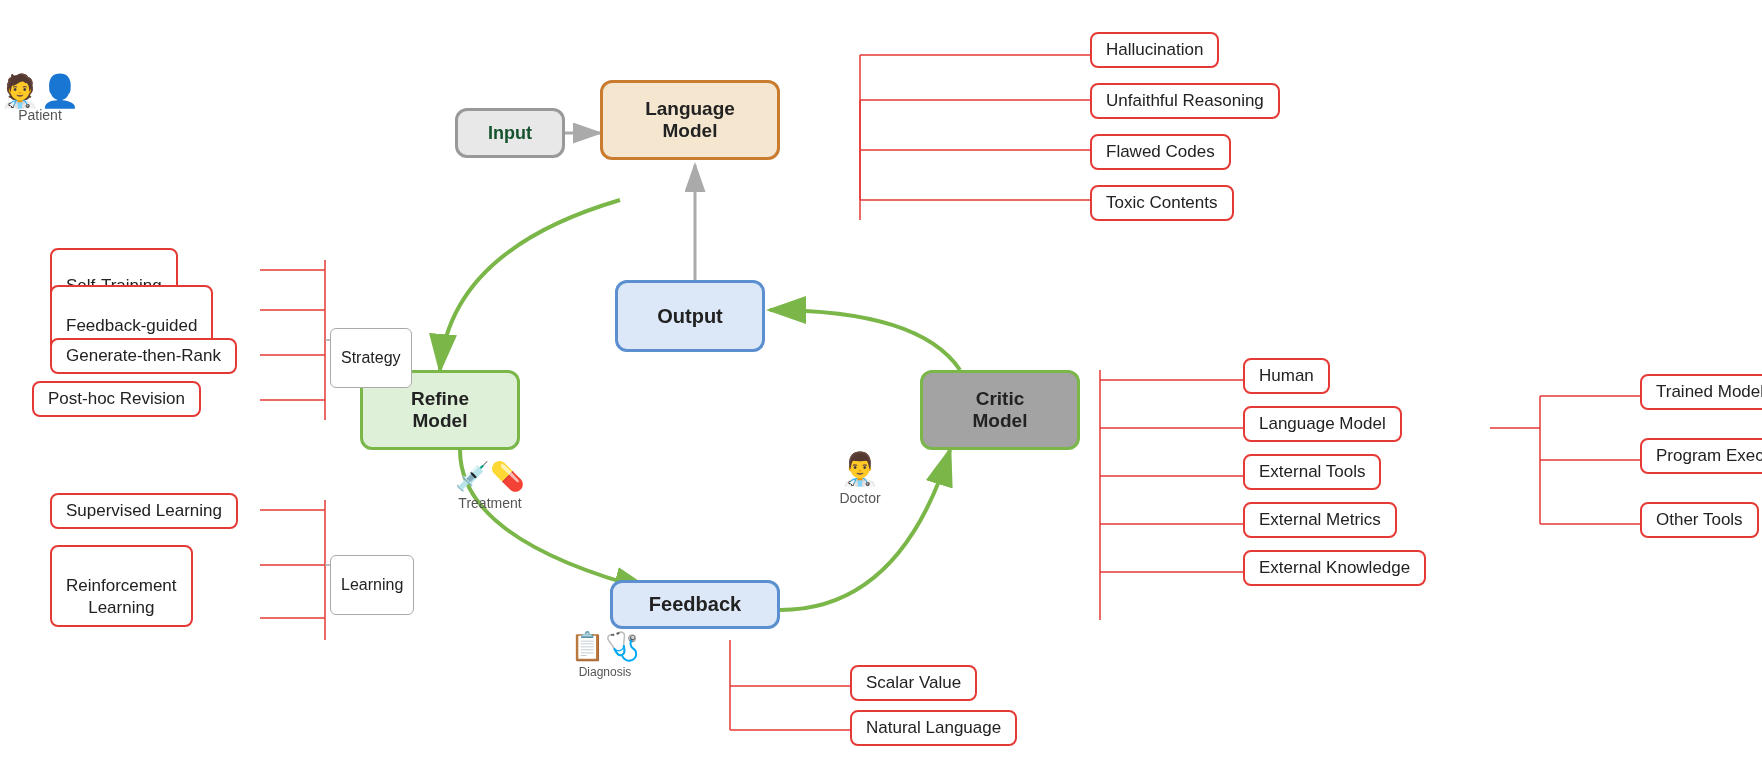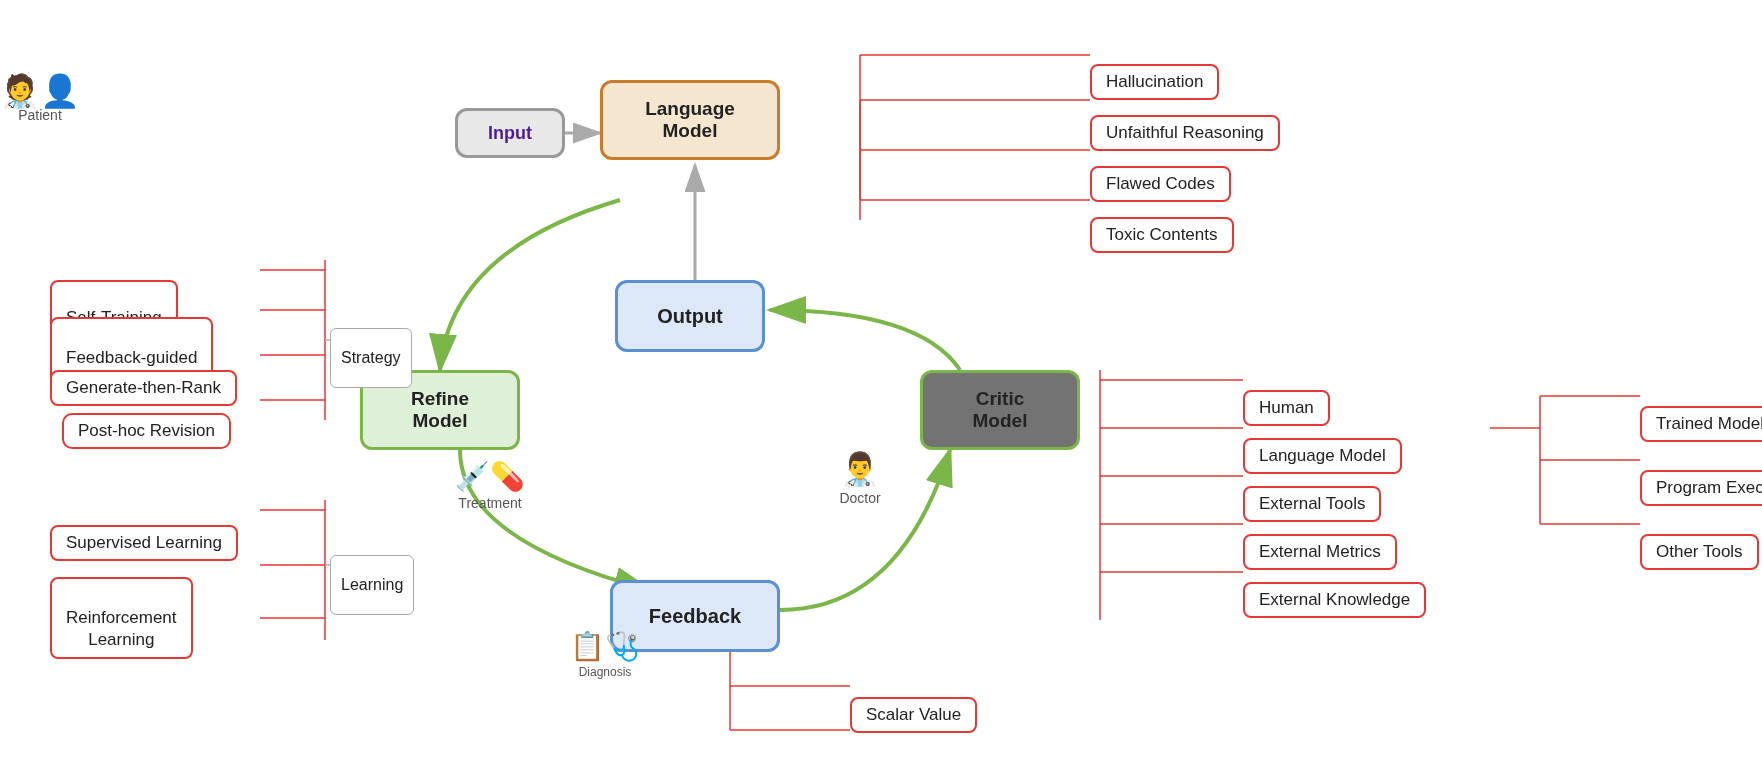--- a/index.html
+++ b/index.html
@@ -21,21 +21,20 @@
     .red-box {
       border: 2px solid #e53935;
       border-radius: 8px;
       padding: 6px 14px;
       font-size: 17px;
       color: #222;
       background: #fff;
       text-align: center;
       white-space: nowrap;
       position: absolute;
-      margin-top: 32px;
     }
 
     
     .node-box {
       position: absolute;
       border-radius: 12px;
       text-align: center;
       font-weight: bold;
       font-size: 20px;
       padding: 10px 32px;
@@ -68,37 +67,37 @@
       width: 160px;
       height: 80px;
       left: 360px;
       top: 370px;
     }
     .node-feedback {
       background: #dce8f7;
       border: 3px solid #5b8fcf;
       color: #222;
       width: 170px;
-      height: 72px;
+      height: 49px;
       left: 610px;
       top: 580px;
     }
     .node-critic {
-      background: #737373;
+      background: #a3a3a3;
       border: 3px solid #7ab648;
       color: #222;
       width: 160px;
       height: 80px;
       left: 920px;
       top: 370px;
     }
     .node-input {
       background: #e8e8e8;
       border: 3px solid #999;
-      color: #4c1d95;
+      color: #14532d;
       width: 110px;
       height: 50px;
       font-size: 18px;
       left: 455px;
       top: 108px;
     }
 
     
     .icon-label {
       position: absolute;
@@ -287,32 +286,35 @@
   <div class="red-box" style="left:1640px; top:438px;">
     <span>Program Executor</span>
   </div>
   <div class="red-box" style="left:1640px; top:502px;">
     <span>Other Tools</span>
   </div>
 
   <div class="red-box" style="left:850px; top:665px;">
     <span>Scalar Value</span>
   </div>
+  <div class="red-box" style="left:850px; top:710px;">
+    <span>Natural Language</span>
+  </div>
 
   <div class="red-box" style="left:50px; top:248px; white-space:pre-line;">
     <span>Self-Training</span>
   </div>
   <div class="red-box" style="left:50px; top:285px; white-space:pre-line; line-height:1.3;">
     <span>Feedback-guided
 Generation</span>
   </div>
   <div class="red-box" style="left:50px; top:338px;">
     <span>Generate-then-Rank</span>
   </div>
-  <div class="red-box" style="left:62px; top:381px;border-radius:10px;">
+  <div class="red-box" style="left:32px; top:381px;">
     <span>Post-hoc Revision</span>
   </div>
 
   <div class="section-label" style="left:330px; top:328px;">
     <span>Strategy</span>
   </div>
 
   <div class="red-box" style="left:50px; top:493px;">
     <span>Supervised Learning</span>
   </div>

